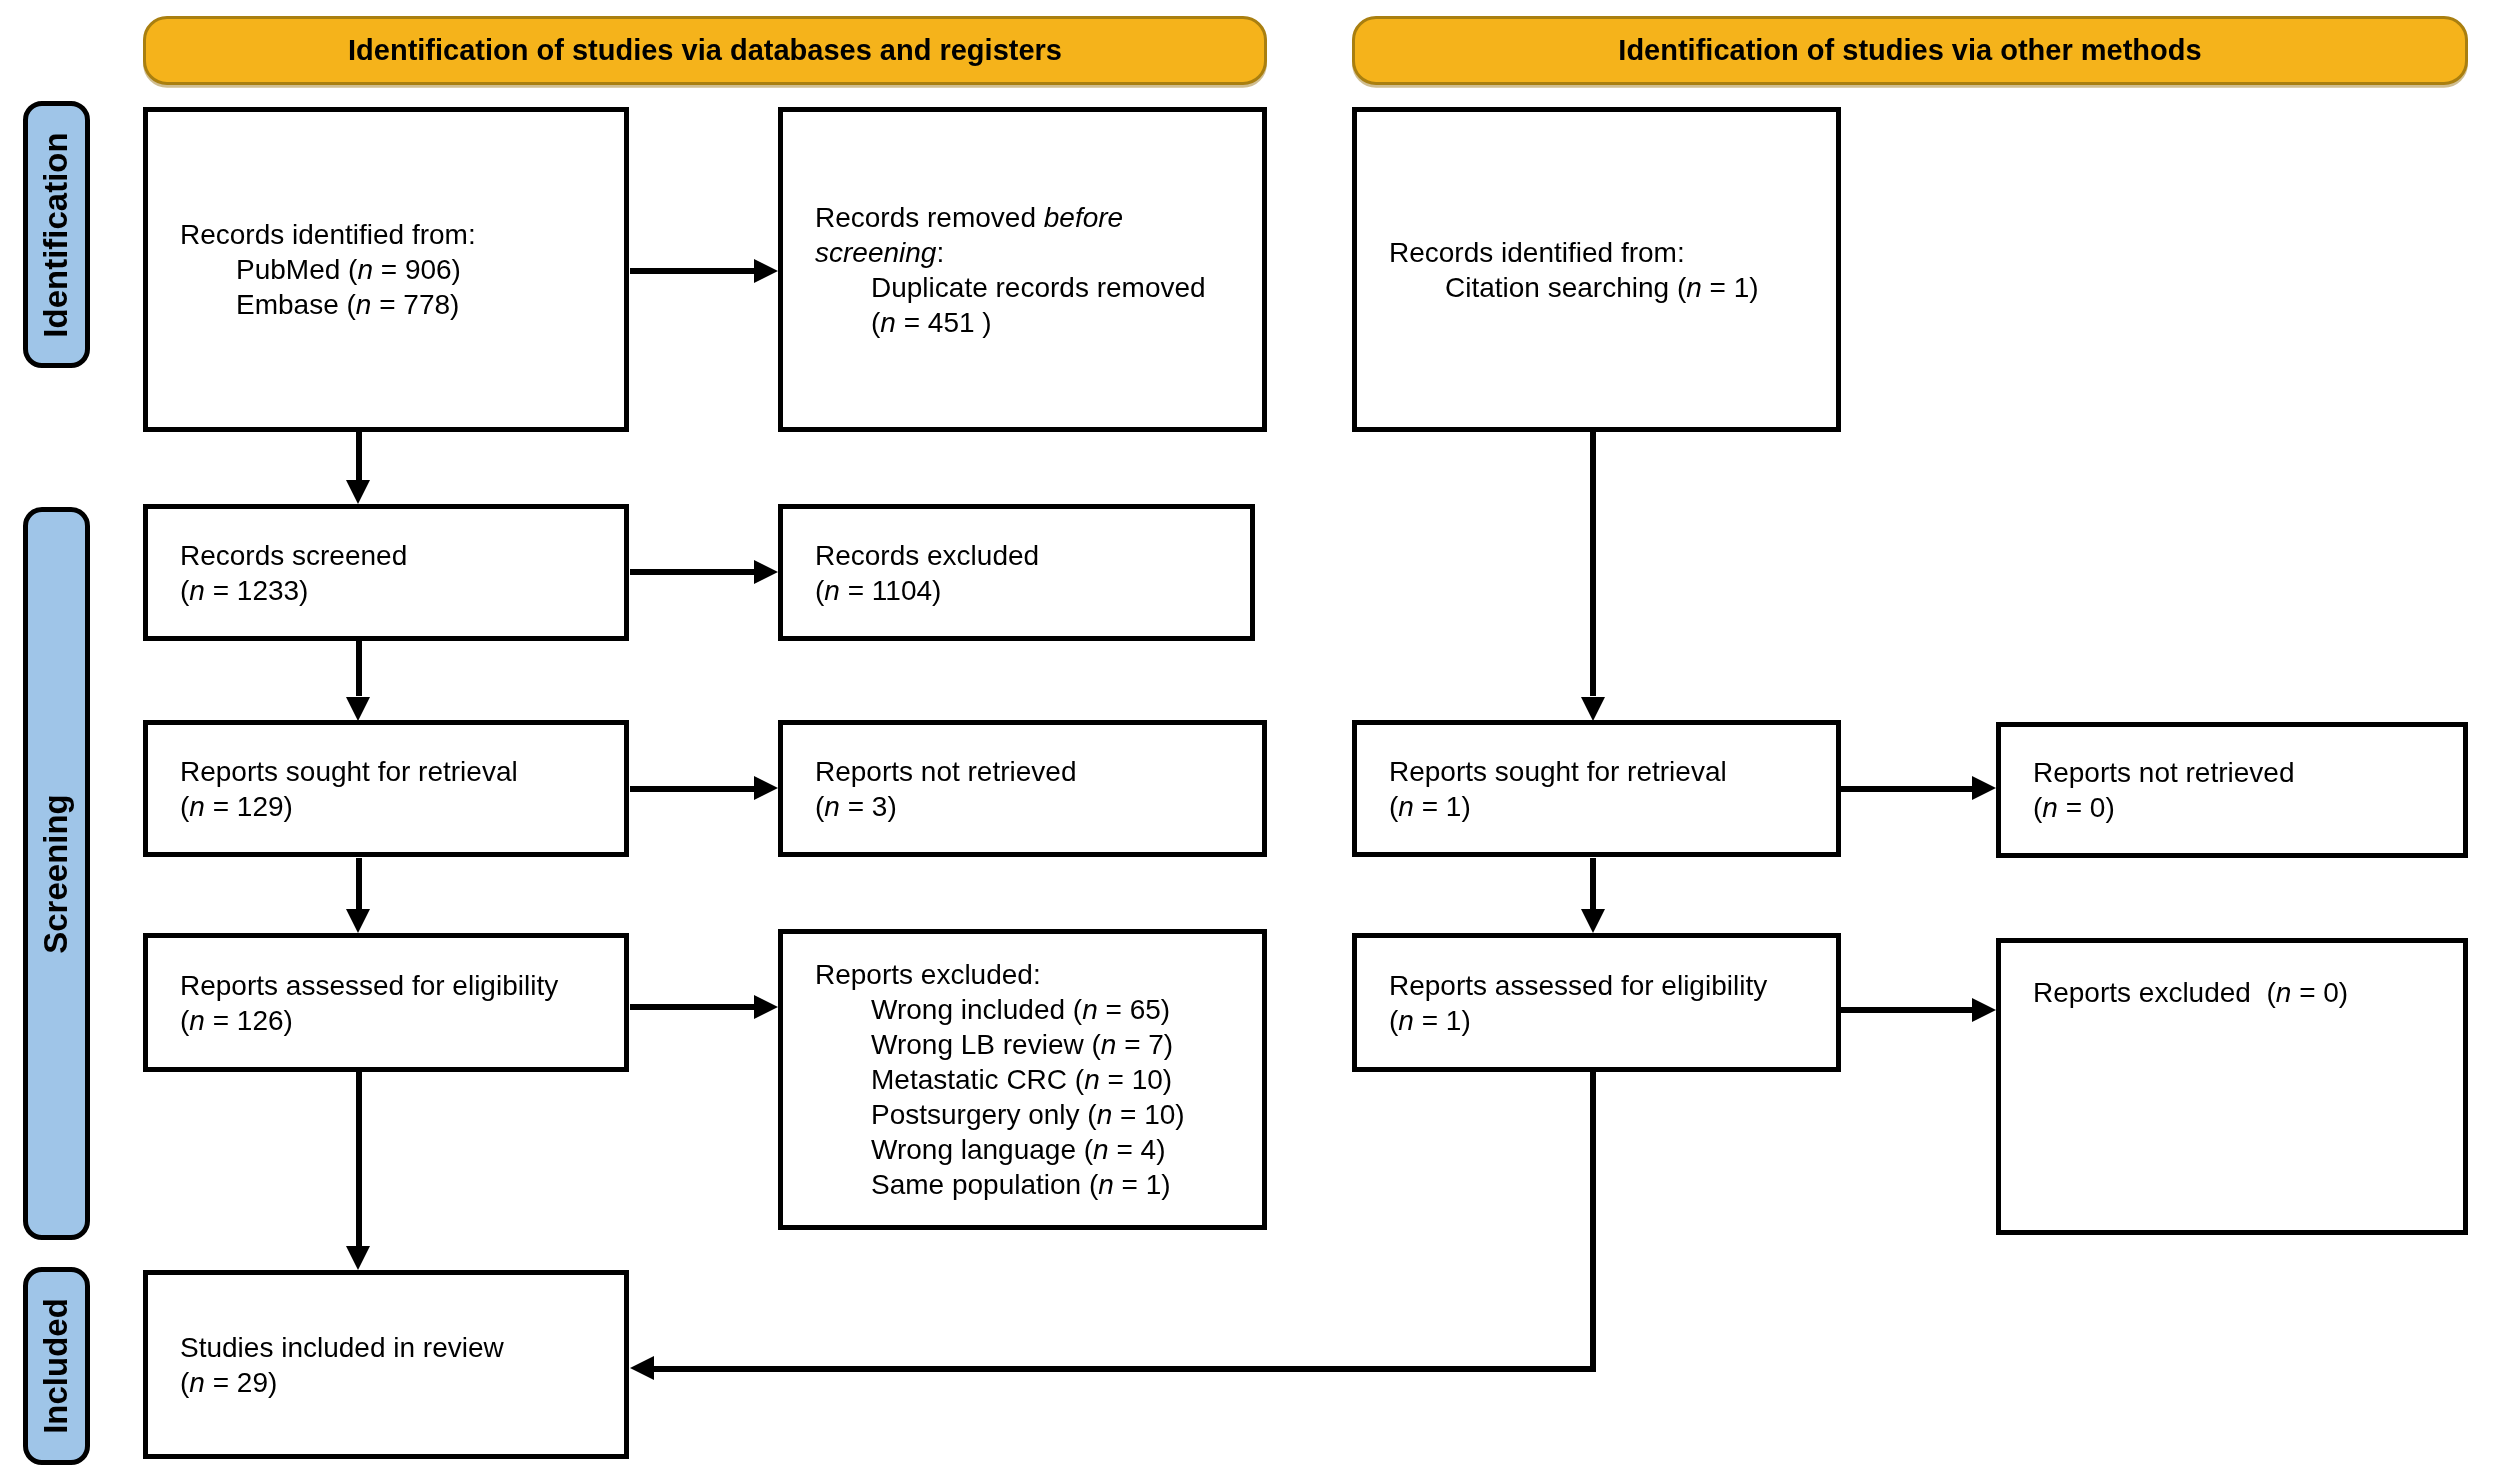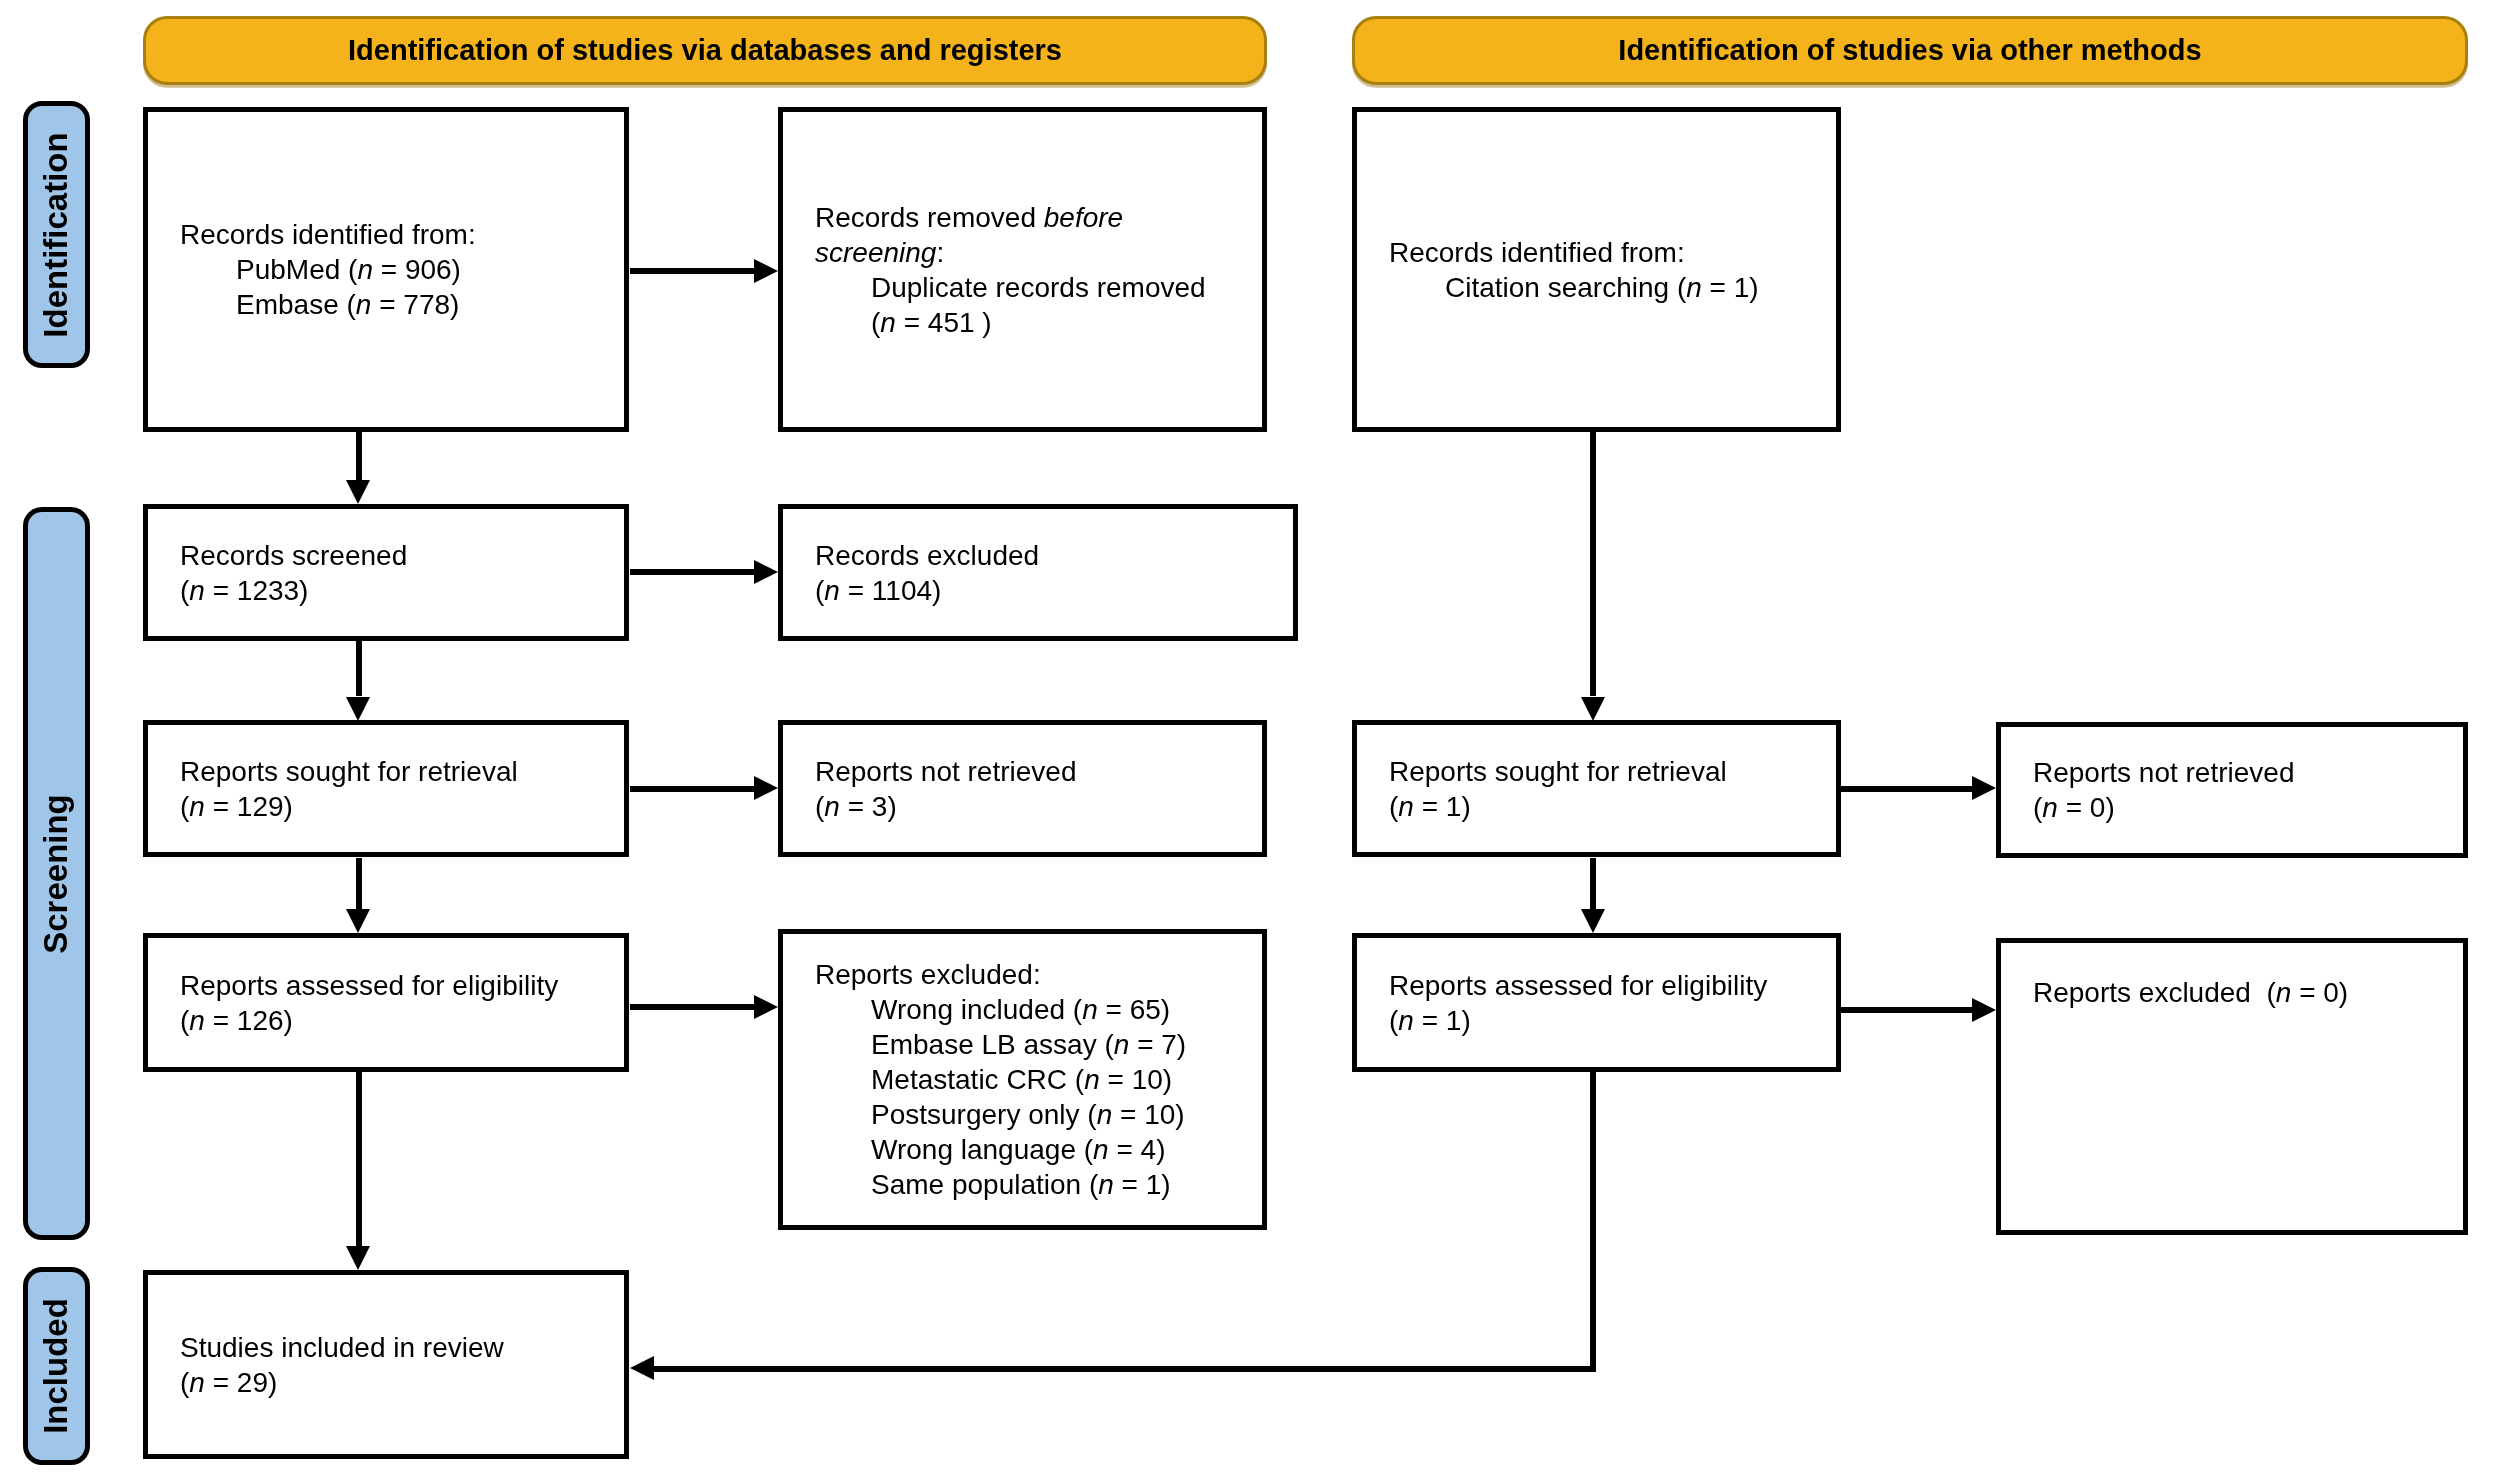--- a/index.html
+++ b/index.html
@@ -75,21 +75,21 @@
     </div>
   <div class="box" style="left:1352px;top:107px;width:489px;height:325px;">
       <div class="bline"><span>Records identified from:</span></div>
       <div class="bline indent"><span>Citation searching (</span><span class="it">n</span><span> = 1)</span></div>
     </div>
 
   <div class="box" style="left:143px;top:504px;width:486px;height:137px;">
       <div class="bline"><span>Records screened</span></div>
       <div class="bline"><span>(</span><span class="it">n</span><span> = 1233)</span></div>
     </div>
-  <div class="box" style="left:778px;top:504px;width:520px;height:137px;">
+  <div class="box" style="left:778px;top:504px;width:477px;height:137px;">
       <div class="bline"><span>Records excluded</span></div>
       <div class="bline"><span>(</span><span class="it">n</span><span> = 1104)</span></div>
     </div>
 
   <div class="box" style="left:143px;top:720px;width:486px;height:137px;">
       <div class="bline"><span>Reports sought for retrieval</span></div>
       <div class="bline"><span>(</span><span class="it">n</span><span> = 129)</span></div>
     </div>
   <div class="box" style="left:778px;top:720px;width:489px;height:137px;">
       <div class="bline"><span>Reports not retrieved</span></div>
@@ -104,21 +104,21 @@
       <div class="bline"><span>(</span><span class="it">n</span><span> = 0)</span></div>
     </div>
 
   <div class="box" style="left:143px;top:933px;width:486px;height:139px;">
       <div class="bline"><span>Reports assessed for eligibility</span></div>
       <div class="bline"><span>(</span><span class="it">n</span><span> = 126)</span></div>
     </div>
   <div class="box" style="left:778px;top:929px;width:489px;height:301px;">
       <div class="bline"><span>Reports excluded:</span></div>
       <div class="bline indent"><span>Wrong included (</span><span class="it">n</span><span> = 65)</span></div>
-      <div class="bline indent"><span>Embase LB assay (</span><span class="it">n</span><span> = 7)</span></div>
+      <div class="bline indent"><span>Wrong LB review (</span><span class="it">n</span><span> = 7)</span></div>
       <div class="bline indent"><span>Metastatic CRC (</span><span class="it">n</span><span> = 10)</span></div>
       <div class="bline indent"><span>Postsurgery only (</span><span class="it">n</span><span> = 10)</span></div>
       <div class="bline indent"><span>Wrong language (</span><span class="it">n</span><span> = 4)</span></div>
       <div class="bline indent"><span>Same population (</span><span class="it">n</span><span> = 1)</span></div>
     </div>
   <div class="box" style="left:1352px;top:933px;width:489px;height:139px;">
       <div class="bline"><span>Reports assessed for eligibility</span></div>
       <div class="bline"><span>(</span><span class="it">n</span><span> = 1)</span></div>
     </div>
   <div class="box top-align" style="left:1996px;top:938px;width:472px;height:297px;">

